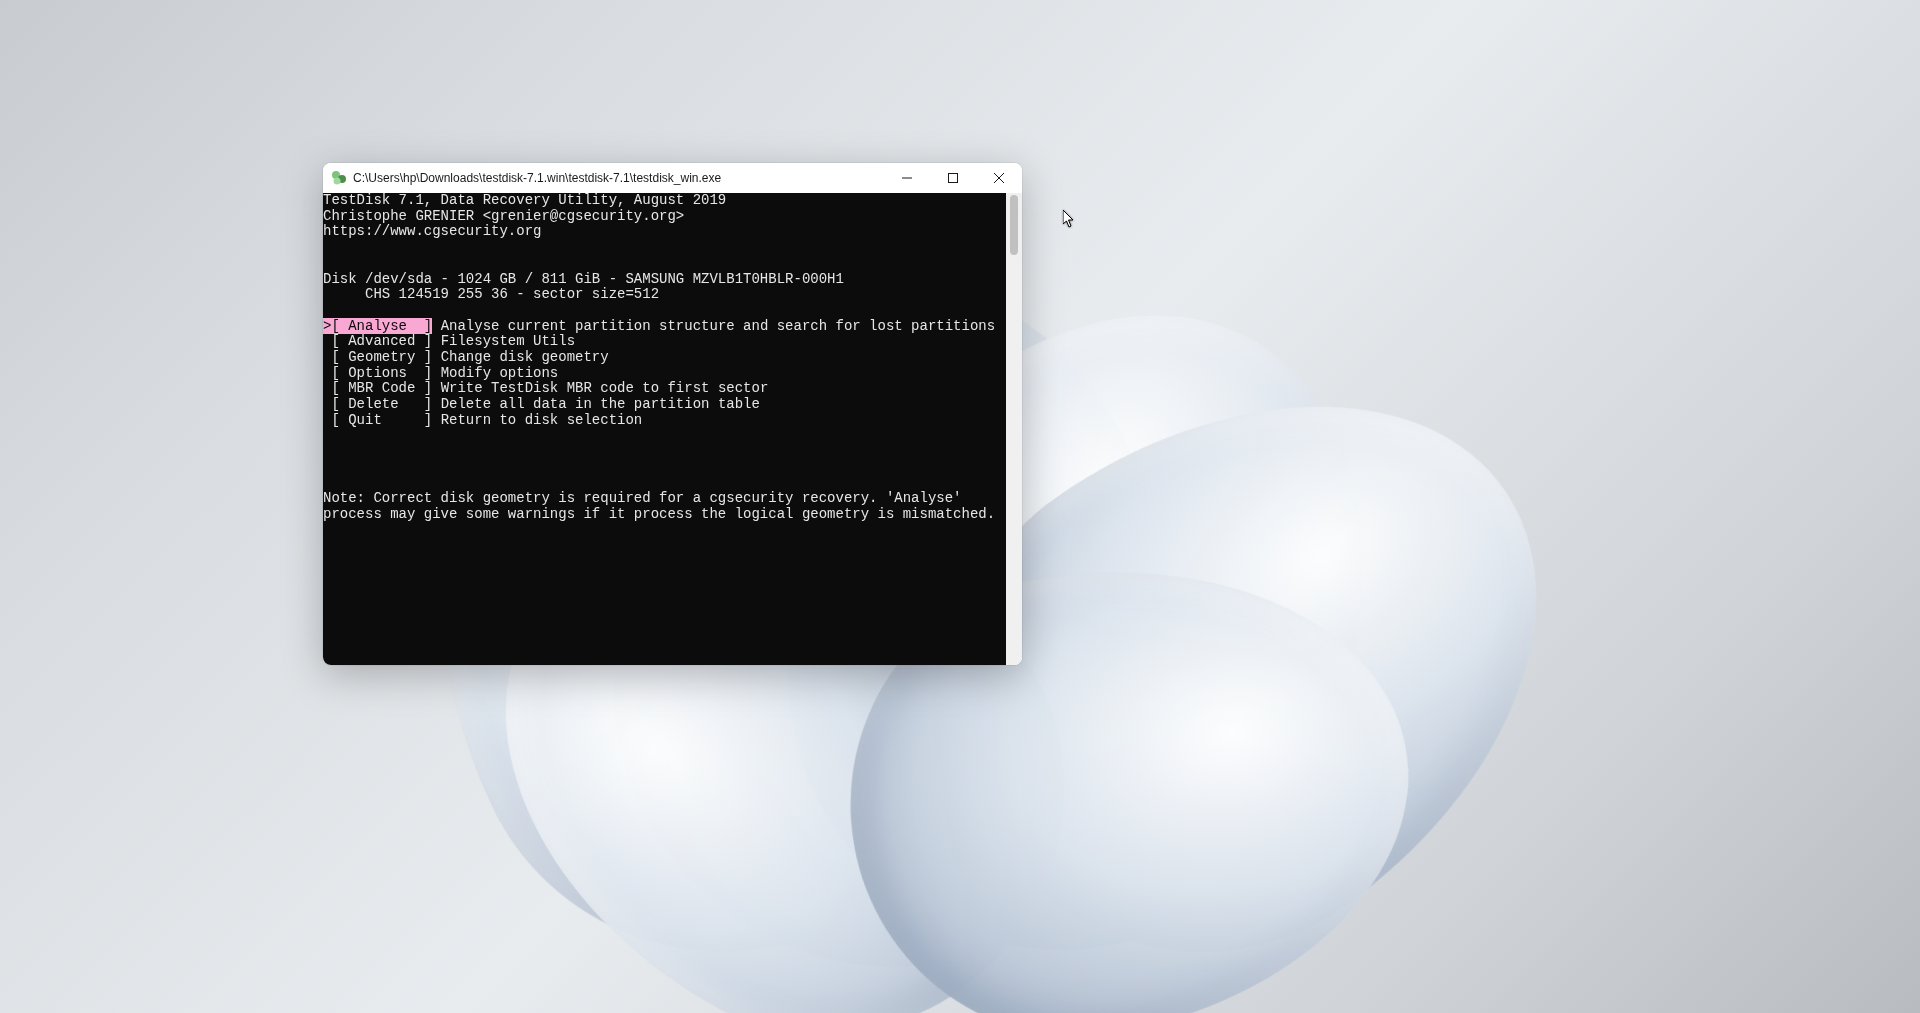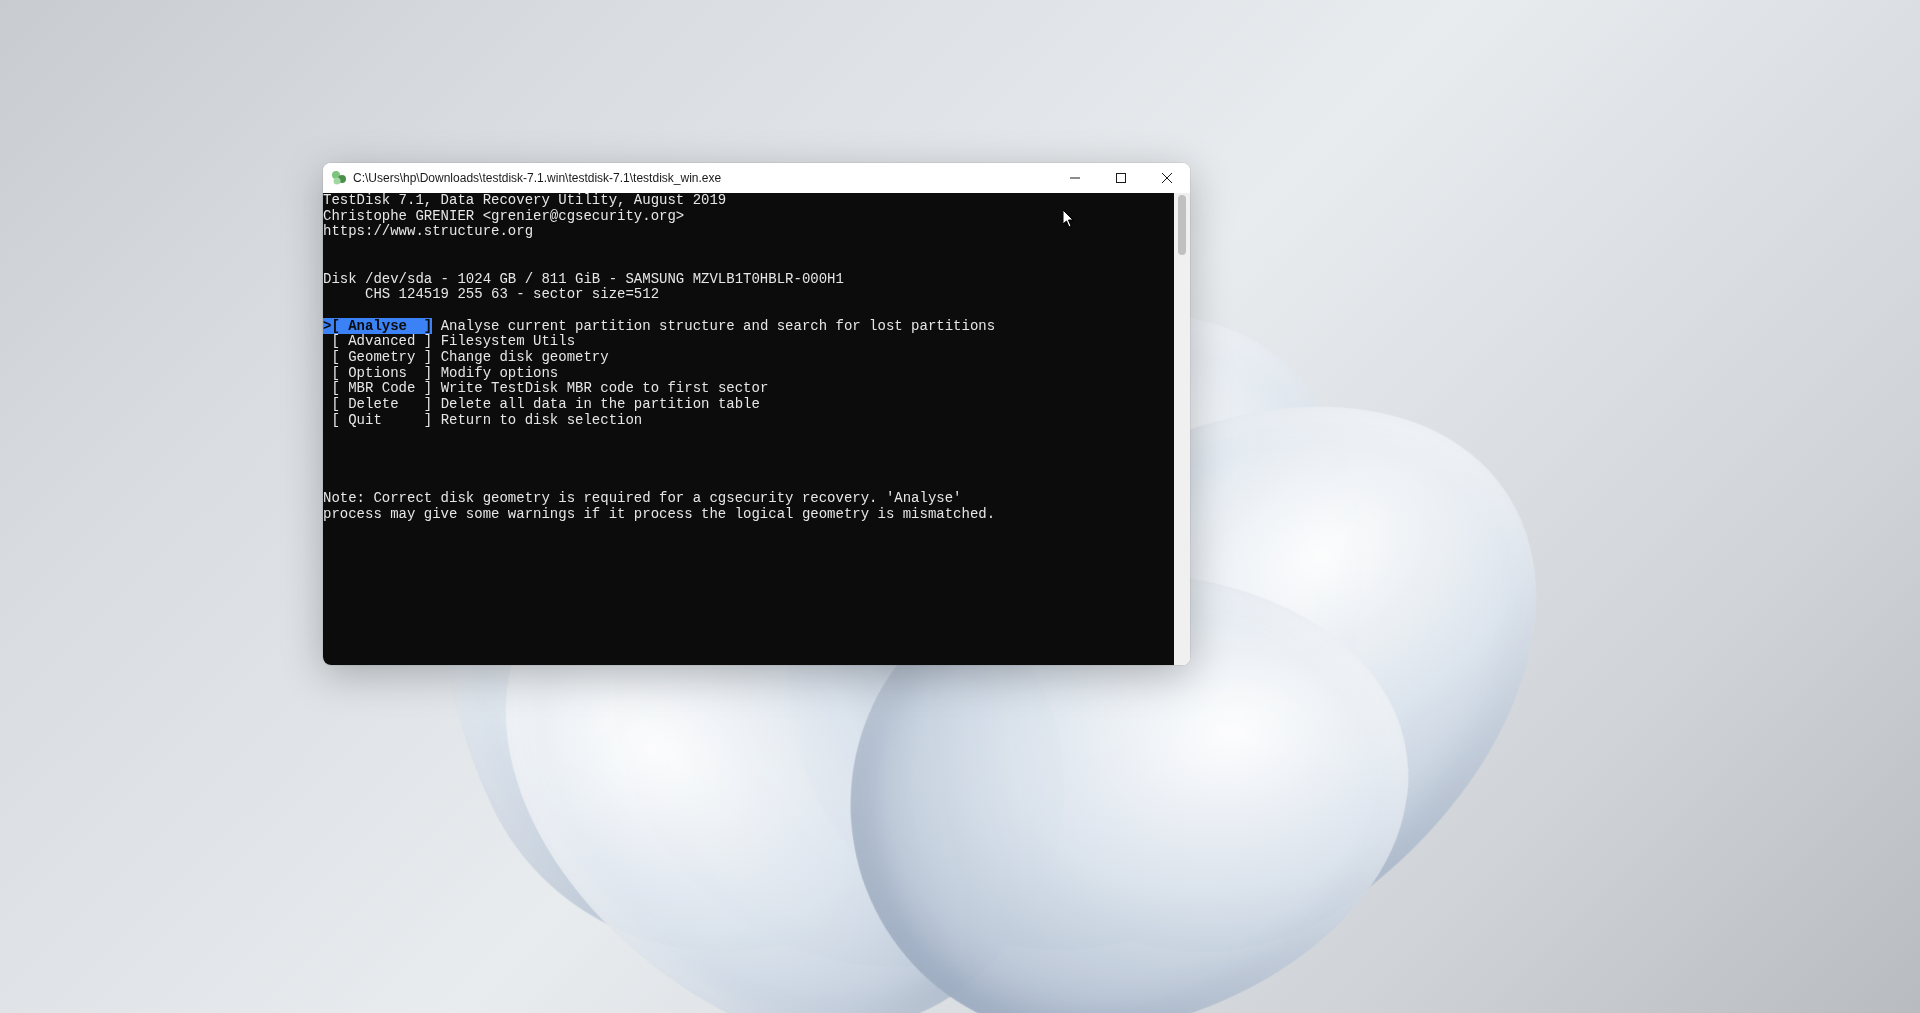--- a/index.html
+++ b/index.html
@@ -33,21 +33,21 @@
   .p2 { width: 560px; height: 680px; left: 360px; top: 230px; transform: rotate(5deg); }
   .p3 { width: 540px; height: 660px; left: 560px; top: 240px; transform: rotate(30deg); }
   .p4 { width: 500px; height: 620px; left: 740px; top: 300px; transform: rotate(55deg); }
   .p5 { width: 480px; height: 580px; left: 280px; top: 420px; transform: rotate(-60deg); }
   .p6 { width: 460px; height: 560px; left: 640px; top: 460px; transform: rotate(80deg); }
 
   .window {
     position: absolute;
     left: 323px;
     top: 163px;
-    width: 867px;
+    width: 699px;
     height: 502px;
     background: #ffffff;
     border-radius: 8px;
     box-shadow: 0 10px 40px rgba(0,0,0,0.25), 0 0 0 1px rgba(0,0,0,0.05);
     display: flex;
     flex-direction: column;
     overflow: hidden;
   }
   .titlebar {
     height: 30px;
@@ -102,23 +102,22 @@
   .scrollbar-thumb {
     position: absolute;
     top: 2px;
     left: 4px;
     width: 8px;
     height: 60px;
     background: #c0c0c0;
     border-radius: 4px;
   }
   .sel {
-    background: #3b82f6;
+    background: #f9a8d4;
     color: #0c0c0c;
-    font-weight: bold;
   }
   .menu-row { display: block; }
   .cursor {
     position: absolute;
     width: 12px;
     height: 19px;
     pointer-events: none;
   }
   .cursor svg { filter: drop-shadow(0 0 1px rgba(0,0,0,0.5)); }
 </style>
@@ -158,25 +157,25 @@
     <div class="winbtn close">
       <svg viewBox="0 0 10 10">
           <path d="M0 0 L10 10 M10 0 L0 10"></path>
         </svg>
     </div>
   </div>
 
   <div class="terminal-wrap">
     <div class="terminal"><span>TestDisk 7.1, Data Recovery Utility, August 2019</span>
 <span>Christophe GRENIER &lt;grenier@cgsecurity.org&gt;</span>
-<span>https://www.structure.org</span>
+<span>https://www.cgsecurity.org</span>
 
 
 <span>Disk /dev/sda - 1024 GB / 811 GiB - SAMSUNG MZVLB1T0HBLR-000H1</span>
-<span>     CHS 124519 255 63 - sector size=512</span>
+<span>     CHS 124519 255 36 - sector size=512</span>
 
 <span class="menu-row"><span class="sel"><span>&gt;</span><span>[ Analyse  ]</span></span><span> Analyse current partition structure and search for lost partitions</span></span><span class="menu-row"><span> </span><span>[ Advanced ]</span><span> Filesystem Utils</span></span><span class="menu-row"><span> </span><span>[ Geometry ]</span><span> Change disk geometry</span></span><span class="menu-row"><span> </span><span>[ Options  ]</span><span> Modify options</span></span><span class="menu-row"><span> </span><span>[ MBR Code ]</span><span> Write TestDisk MBR code to first sector</span></span><span class="menu-row"><span> </span><span>[ Delete   ]</span><span> Delete all data in the partition table</span></span><span class="menu-row"><span> </span><span>[ Quit     ]</span><span> Return to disk selection</span></span>
 
 
 
 <span>Note: Correct disk geometry is required for a cgsecurity recovery. 'Analyse'</span>
 <span>process may give some warnings if it process the logical geometry is mismatched.</span></div>
     <div class="scrollbar-track">
       <div class="scrollbar-thumb"></div>
     </div>

